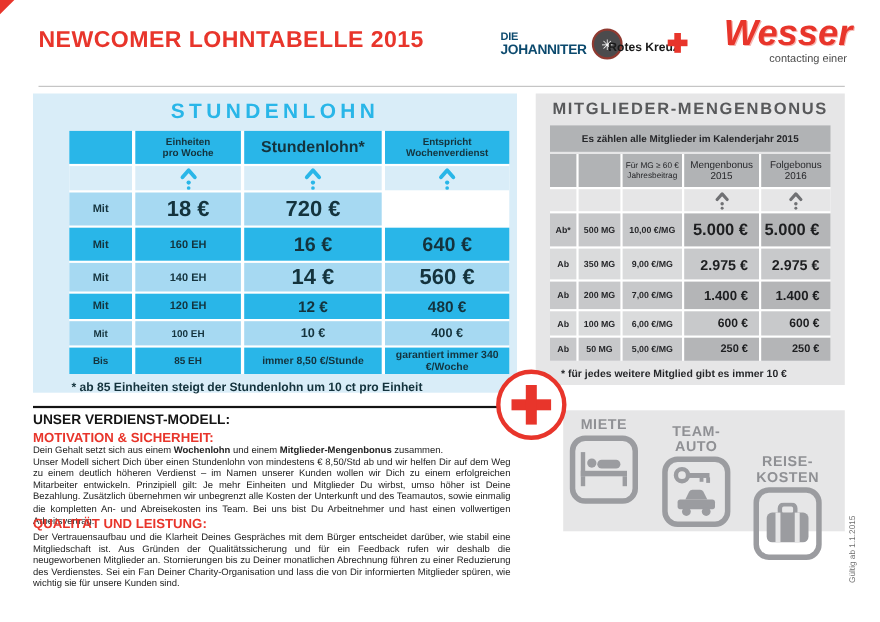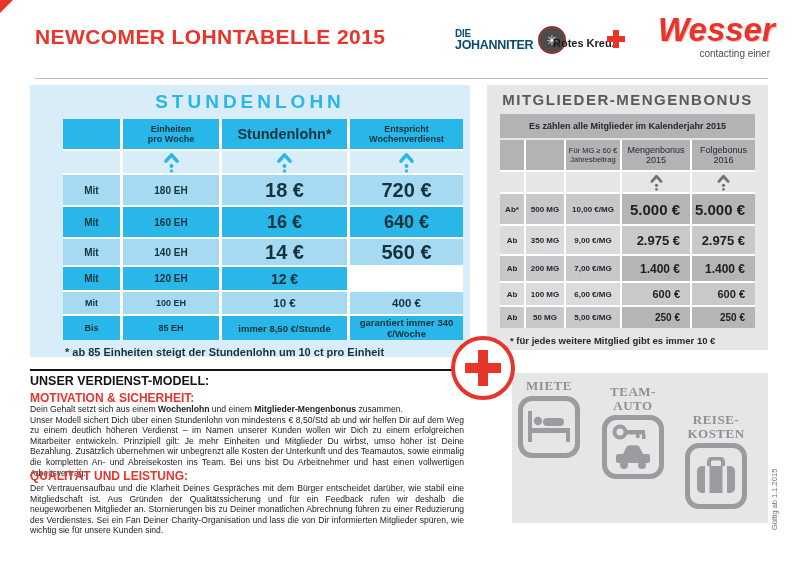--- a/index.html
+++ b/index.html
@@ -90,21 +90,21 @@
   .arrow-blue{color:#29b6e8;width:17px;height:21px;}
   .arrow-gray{color:#707174;width:13px;height:17px;}
 
   
   .plus-badge{position:absolute;left:451px;top:336px;width:64px;height:64px;background:#fff;
     border:4px solid #e8352b;border-radius:50%;box-sizing:border-box;z-index:5;}
   .plus-badge .ph{position:absolute;left:10px;top:23px;width:36px;height:10px;background:#e8352b;}
   .plus-badge .pv{position:absolute;left:23px;top:10px;width:10px;height:36px;background:#e8352b;}
 
   
-  .panel-benefits{position:absolute;left:512px;top:373px;width:256px;height:150px;background:#e6e6e7;font-family:Liberation Serif, serif;}
+  .panel-benefits{position:absolute;left:512px;top:373px;width:256px;height:110px;background:#e6e6e7;}
   .benefit{position:absolute;width:66px;text-align:center;}
   .benefit-label{font-size:13px;font-weight:800;letter-spacing:.5px;color:#8f9094;
     white-space:pre-line;line-height:1.05;}
   .icon-box{border:5px solid #9b9ca0;border-radius:14px;width:62px;height:62px;
     box-sizing:border-box;display:flex;align-items:center;justify-content:center;margin:3px auto 0;}
   .b-miete{left:4px;top:6px;}
   .b-auto{left:88px;top:12px;}
   .b-reise{left:171px;top:40px;}
   .b-auto .icon-box{height:64px;}
   .b-reise .icon-box{height:66px;}
@@ -179,37 +179,37 @@
           <svg class="arr arrow-blue" viewBox="0 0 22 30">
               <path d="M3 13 L11 4 L19 13" fill="none" stroke="currentColor" stroke-width="5" stroke-linecap="round" stroke-linejoin="round"></path>
               <circle cx="11" cy="20" r="2.8" fill="currentColor"></circle>
               <circle cx="11" cy="27" r="2.4" fill="currentColor"></circle>
             </svg>
         </div>
       </div>
 
       <div style="display:contents"><div class="sl-grid sl-row sl-r0 sl-light">
             <div class="cell label">Mit</div>
-            <div class="cell label">180 EH</div>
             <div class="cell money">18 €</div>
             <div class="cell money">720 €</div>
           </div><div class="sl-grid sl-row sl-r1 sl-dark">
             <div class="cell label">Mit</div>
             <div class="cell label">160 EH</div>
             <div class="cell money">16 €</div>
             <div class="cell money">640 €</div>
           </div><div class="sl-grid sl-row sl-r2 sl-light">
             <div class="cell label">Mit</div>
             <div class="cell label">140 EH</div>
             <div class="cell money">14 €</div>
             <div class="cell money">560 €</div>
           </div><div class="sl-grid sl-row sl-r3 sl-dark">
             <div class="cell label">Mit</div>
             <div class="cell label">120 EH</div>
             <div class="cell money">12 €</div>
+            <div class="cell money">480 €</div>
           </div><div class="sl-grid sl-row sl-r4 sl-light">
             <div class="cell label">Mit</div>
             <div class="cell label">100 EH</div>
             <div class="cell money">10 €</div>
             <div class="cell money">400 €</div>
           </div><div class="sl-grid sl-row sl-r5 sl-dark">
             <div class="cell label">Bis</div>
             <div class="cell label">85 EH</div>
             <div class="cell money">immer 8,50 €/Stunde</div>
             <div class="cell money">garantiert immer 340 €/Woche</div>

